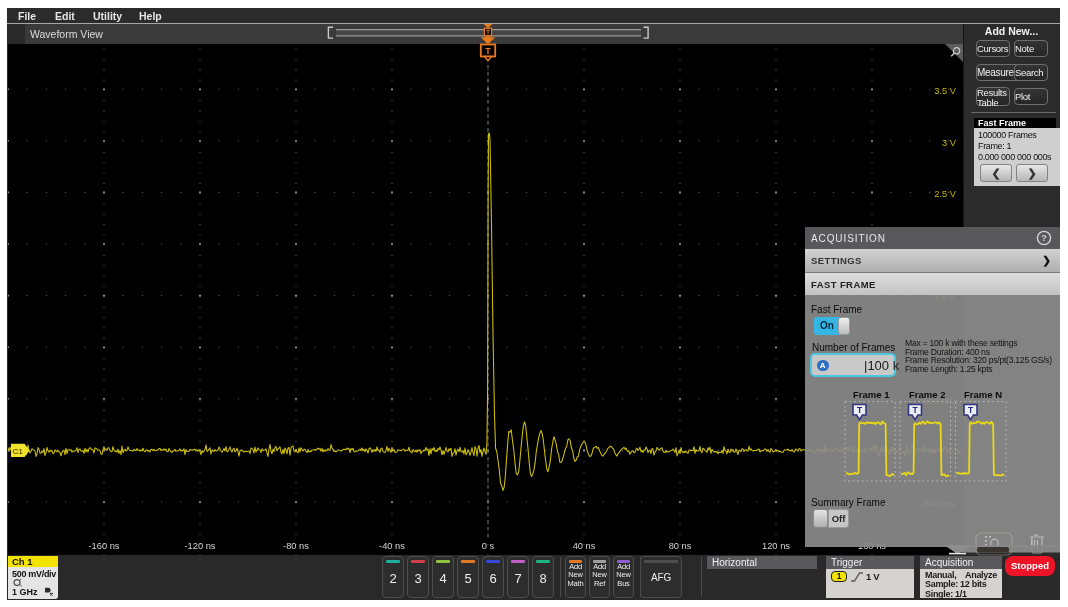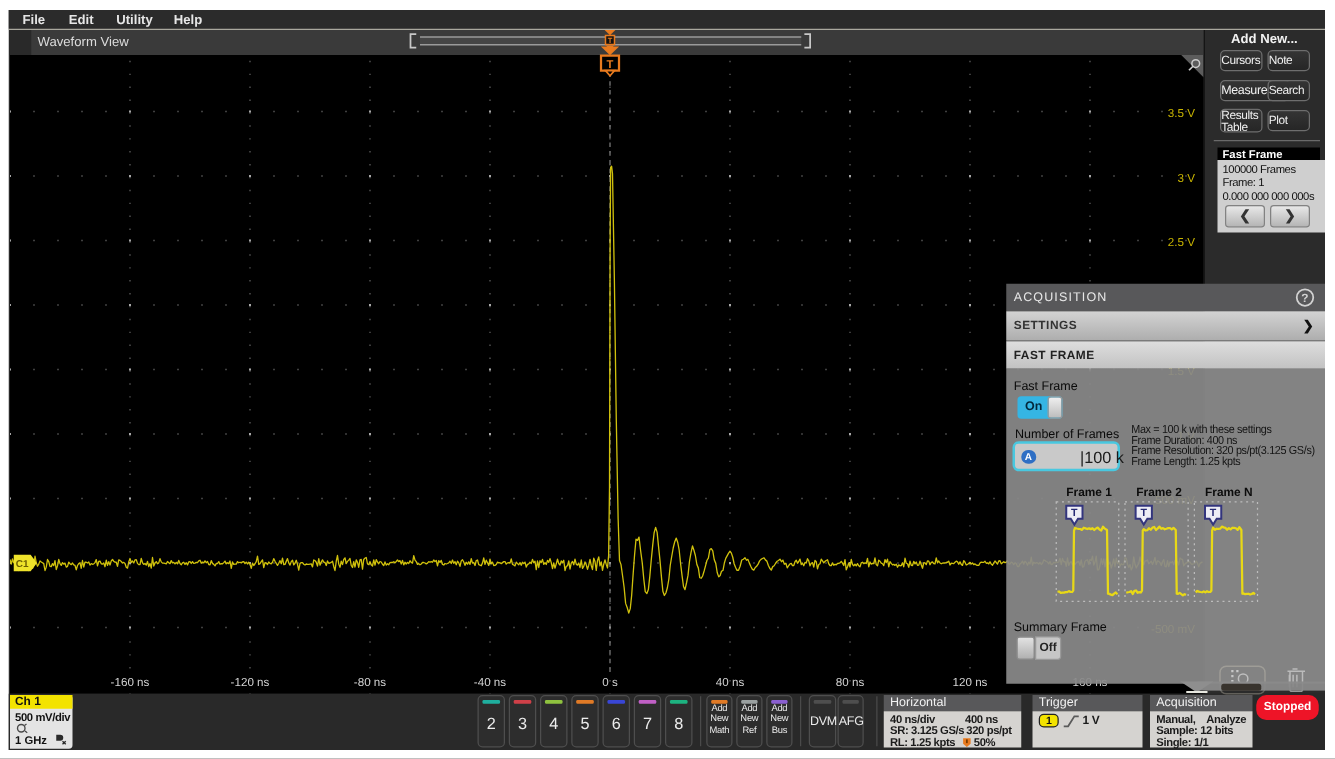--- a/index.html
+++ b/index.html
@@ -157,40 +157,28 @@
     <div class="chnum">7</div>
   </div>
 <div class="chbtn" style="left:532px">
     <div class="chbar" style="background:#1db380"></div>
     <div class="chnum">8</div>
   </div>
 <div class="addbtn" style="left:565px;padding-top:6px"><div class="chbar" style="background:#e07a26"></div>Add<br>New<br>Math</div>
 <div class="addbtn" style="left:589px;padding-top:6px"><div class="chbar" style="background:#9aa0a0"></div>Add<br>New<br>Ref</div>
 <div class="addbtn" style="left:613px;padding-top:6px"><div class="chbar" style="background:#8a5fd0"></div>Add<br>New<br>Bus</div>
 <div class="addbtn" style="left:647px;width:22px;font-size:10px;padding-top:15px"><div class="chbar" style="background:#4e4e4e"></div>DVM</div>
-<div class="addbtn" style="left:670px;width:21px;font-size:10px;padding-top:15px"><div class="chbar" style="background:#4e4e4e"></div>AFG</div>
+<div class="addbtn" style="left:640px;width:42px;font-size:10px;padding-top:15px"><div class="chbar" style="background:#4e4e4e"></div>AFG</div>
 
 <div class="vdiv" style="left:560px"></div>
 <div class="vdiv" style="left:640px"></div>
 <div class="vdiv" style="left:701px"></div>
 
 <div class="abs" style="left:707px;top:556px;width:110px;height:42px">
 <div class="hdr">Horizontal</div>
-<div class="badge-body" style="height:29px;position:relative">
-<span class="abs" style="left:5px;top:0.5px">40 ns/div</span>
-      <span class="abs" style="left:65px;top:0.5px">400 ns</span>
-<span class="abs" style="left:5px;top:10px">SR: 3.125 GS/s</span>
-      <span class="abs" style="left:66px;top:10px">320 ps/pt</span>
-<span class="abs" style="left:5px;top:19.5px">RL: 1.25 kpts</span>
-<svg width="7" height="8" class="abs" style="left:63px;top:20.5px">
-        <path d="M0.5,0.5 h6 v4.5 l-3,2.5 -3,-2.5 z" fill="#e87a1e"></path>
-        <rect x="2.8" y="1.5" width="1.4" height="3" fill="#7a3c00"></rect>
-      </svg>
-<span class="abs" style="left:72px;top:19.5px">50%</span>
-</div>
 </div>
 
 <div class="abs" style="left:826px;top:556px;width:88px;height:42px">
 <div class="hdr">Trigger</div>
 <div class="badge-body" style="height:29px;position:relative">
 <div class="abs" style="left:5px;top:2px;width:16px;height:11px;background:#f3e300;border:1.5px solid #222;border-radius:4px;text-align:center;font-size:8.5px;line-height:8.5px;color:#111">1</div>
 <svg width="14" height="12" class="abs" style="left:24px;top:2px">
         <polyline points="1,10 4.5,10 9.5,2 13,2" fill="none" stroke="#5a5a5a" stroke-width="1.4"></polyline>
       </svg>
 <span class="abs" style="left:40px;top:2px;font-size:9.5px">1 V</span>

